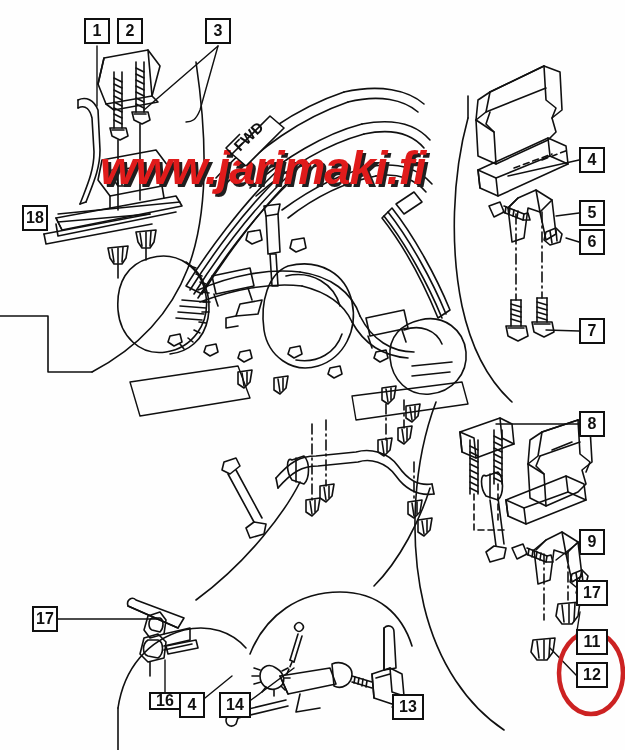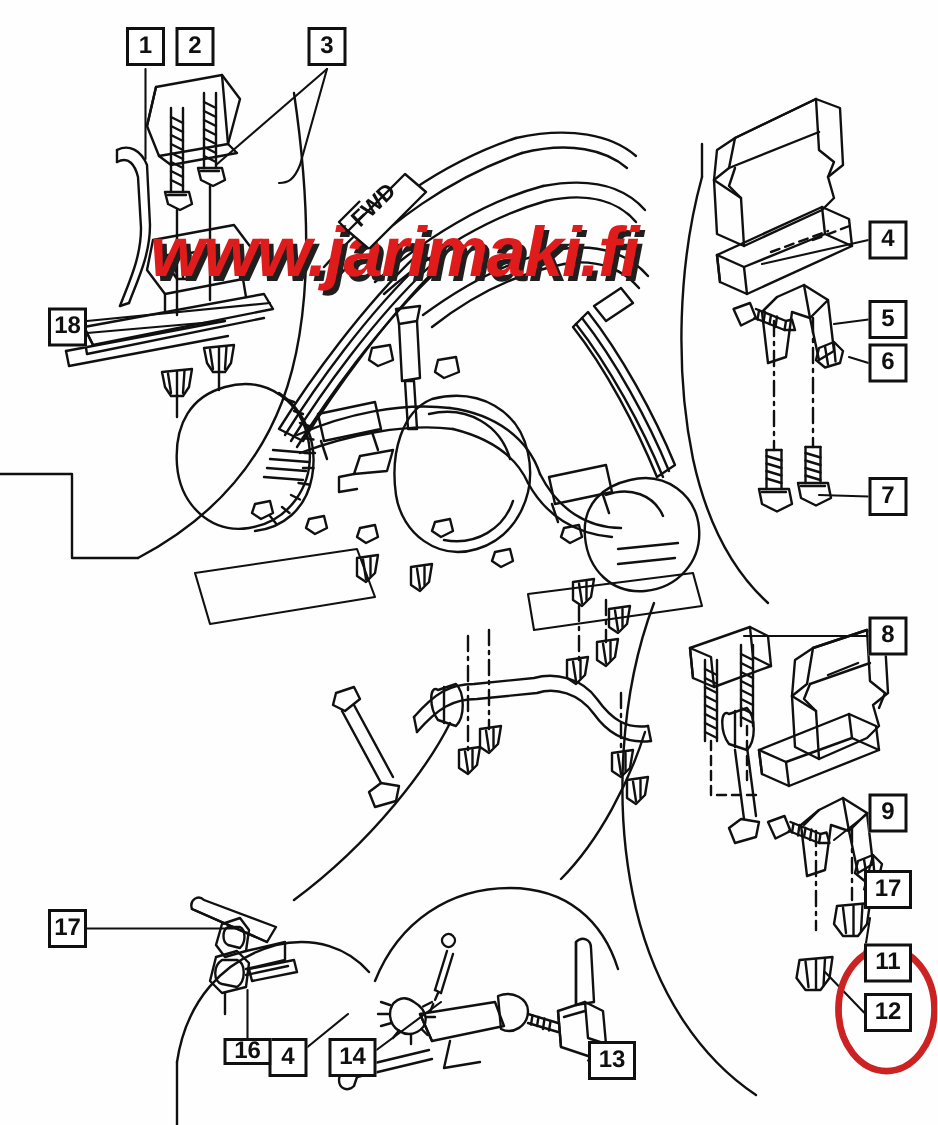--- a/index.html
+++ b/index.html
@@ -617,16 +617,16 @@
       <div class="callout" style="left: 579px; top: 411px; width: 26px; height: 26px;">8</div>
       <div class="callout" style="left: 579px; top: 529px; width: 26px; height: 26px;">9</div>
       <div class="callout" style="left: 576px; top: 580px; width: 32px; height: 26px;">17</div>
       <div class="callout" style="left: 576px; top: 629px; width: 32px; height: 26px;">11</div>
       <div class="callout" style="left: 576px; top: 662px; width: 32px; height: 26px;">12</div>
       <div class="callout" style="left: 392px; top: 694px; width: 32px; height: 26px;">13</div>
       <div class="callout" style="left: 219px; top: 692px; width: 32px; height: 26px;">14</div>
       <div class="callout" style="left: 179px; top: 692px; width: 26px; height: 26px;">4</div>
       <div class="callout" style="left: 149px; top: 692px; width: 32px; height: 18px;">16</div>
       <div class="callout" style="left: 32px; top: 606px; width: 26px; height: 26px;">17</div>
-      <div class="callout" style="left: 32px; top: 205px; width: 26px; height: 26px; text-align: right;">18</div>
+      <div class="callout" style="left: 22px; top: 205px; width: 26px; height: 26px; text-align: right;">18</div>
     </div>
 
 </div>
 
 </body></html>

